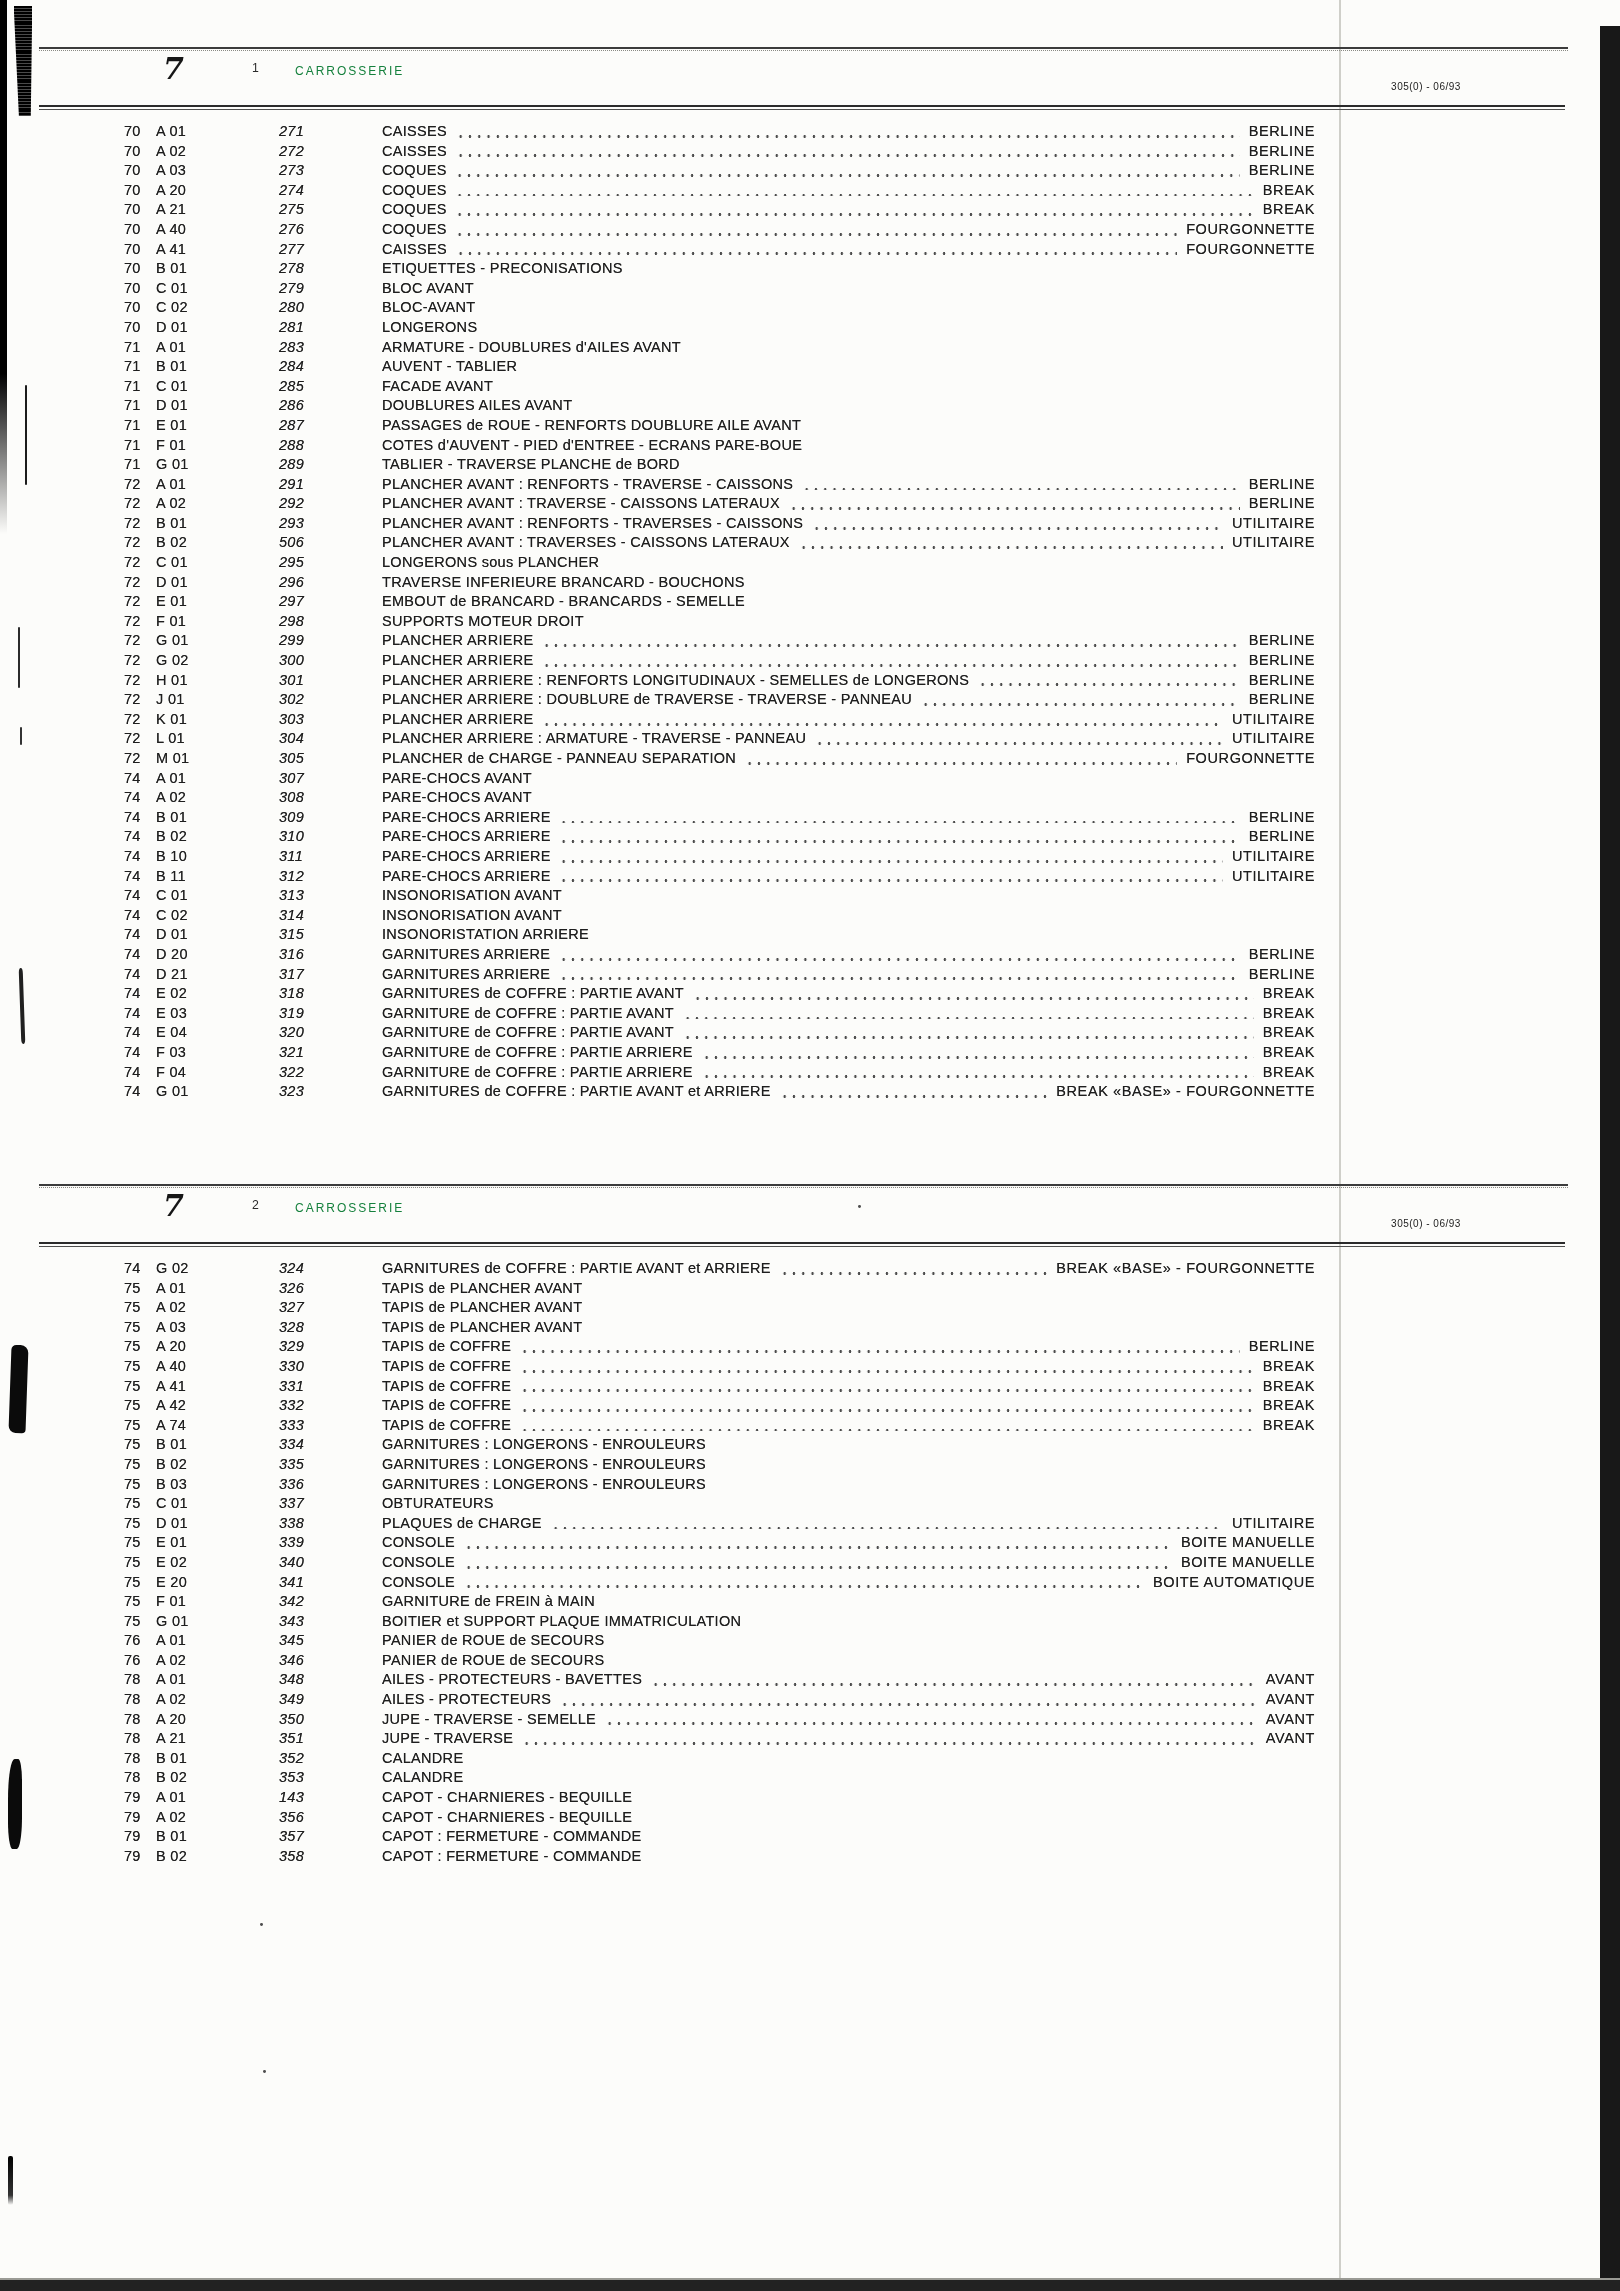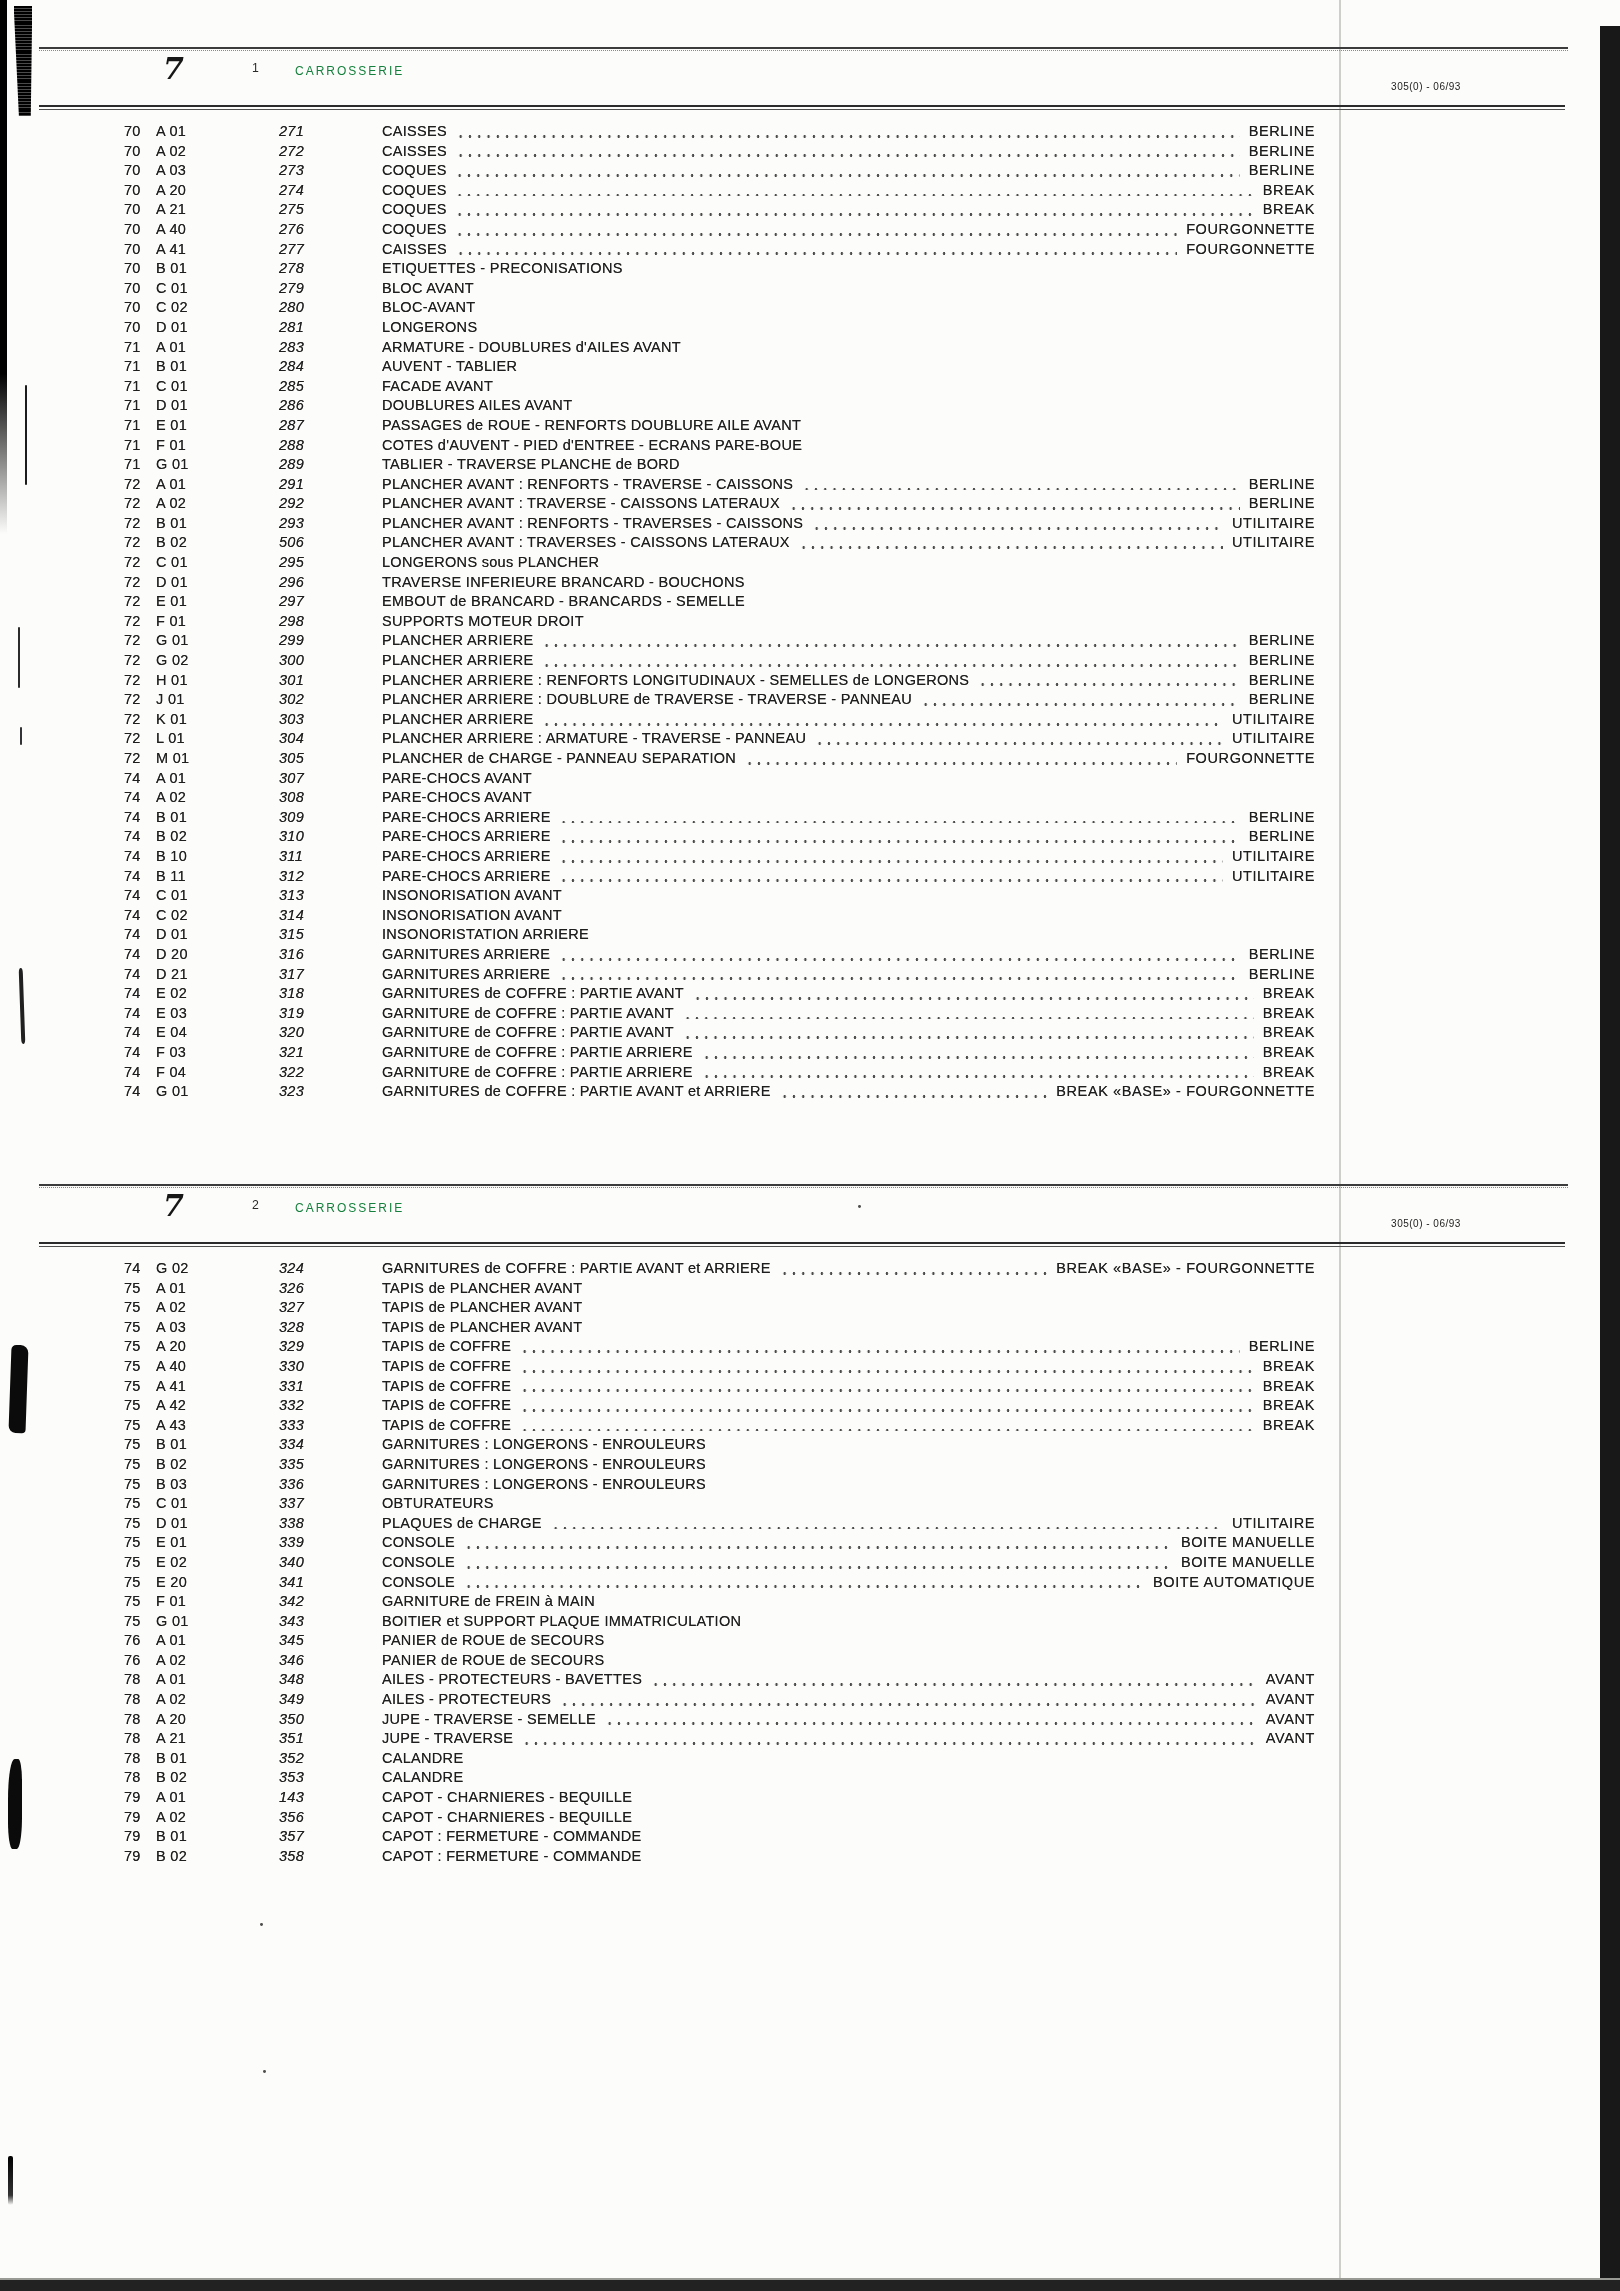--- a/index.html
+++ b/index.html
@@ -555,21 +555,21 @@
         <div class="row">
           <span class="c-group">75</span>
           <span class="c-code">A 42</span>
           <span class="c-page">332</span>
           <span class="c-desc">TAPIS de COFFRE</span>
           <span class="leader"></span>
           <span class="c-variant">BREAK</span>
         </div>
         <div class="row">
           <span class="c-group">75</span>
-          <span class="c-code">A 43</span>
+          <span class="c-code">A 74</span>
           <span class="c-page">333</span>
           <span class="c-desc">TAPIS de COFFRE</span>
           <span class="leader"></span>
           <span class="c-variant">BREAK</span>
         </div>
         <div class="row no-variant">
           <span class="c-group">75</span>
           <span class="c-code">B 01</span>
           <span class="c-page">334</span>
           <span class="c-desc">GARNITURES : LONGERONS - ENROULEURS</span>

